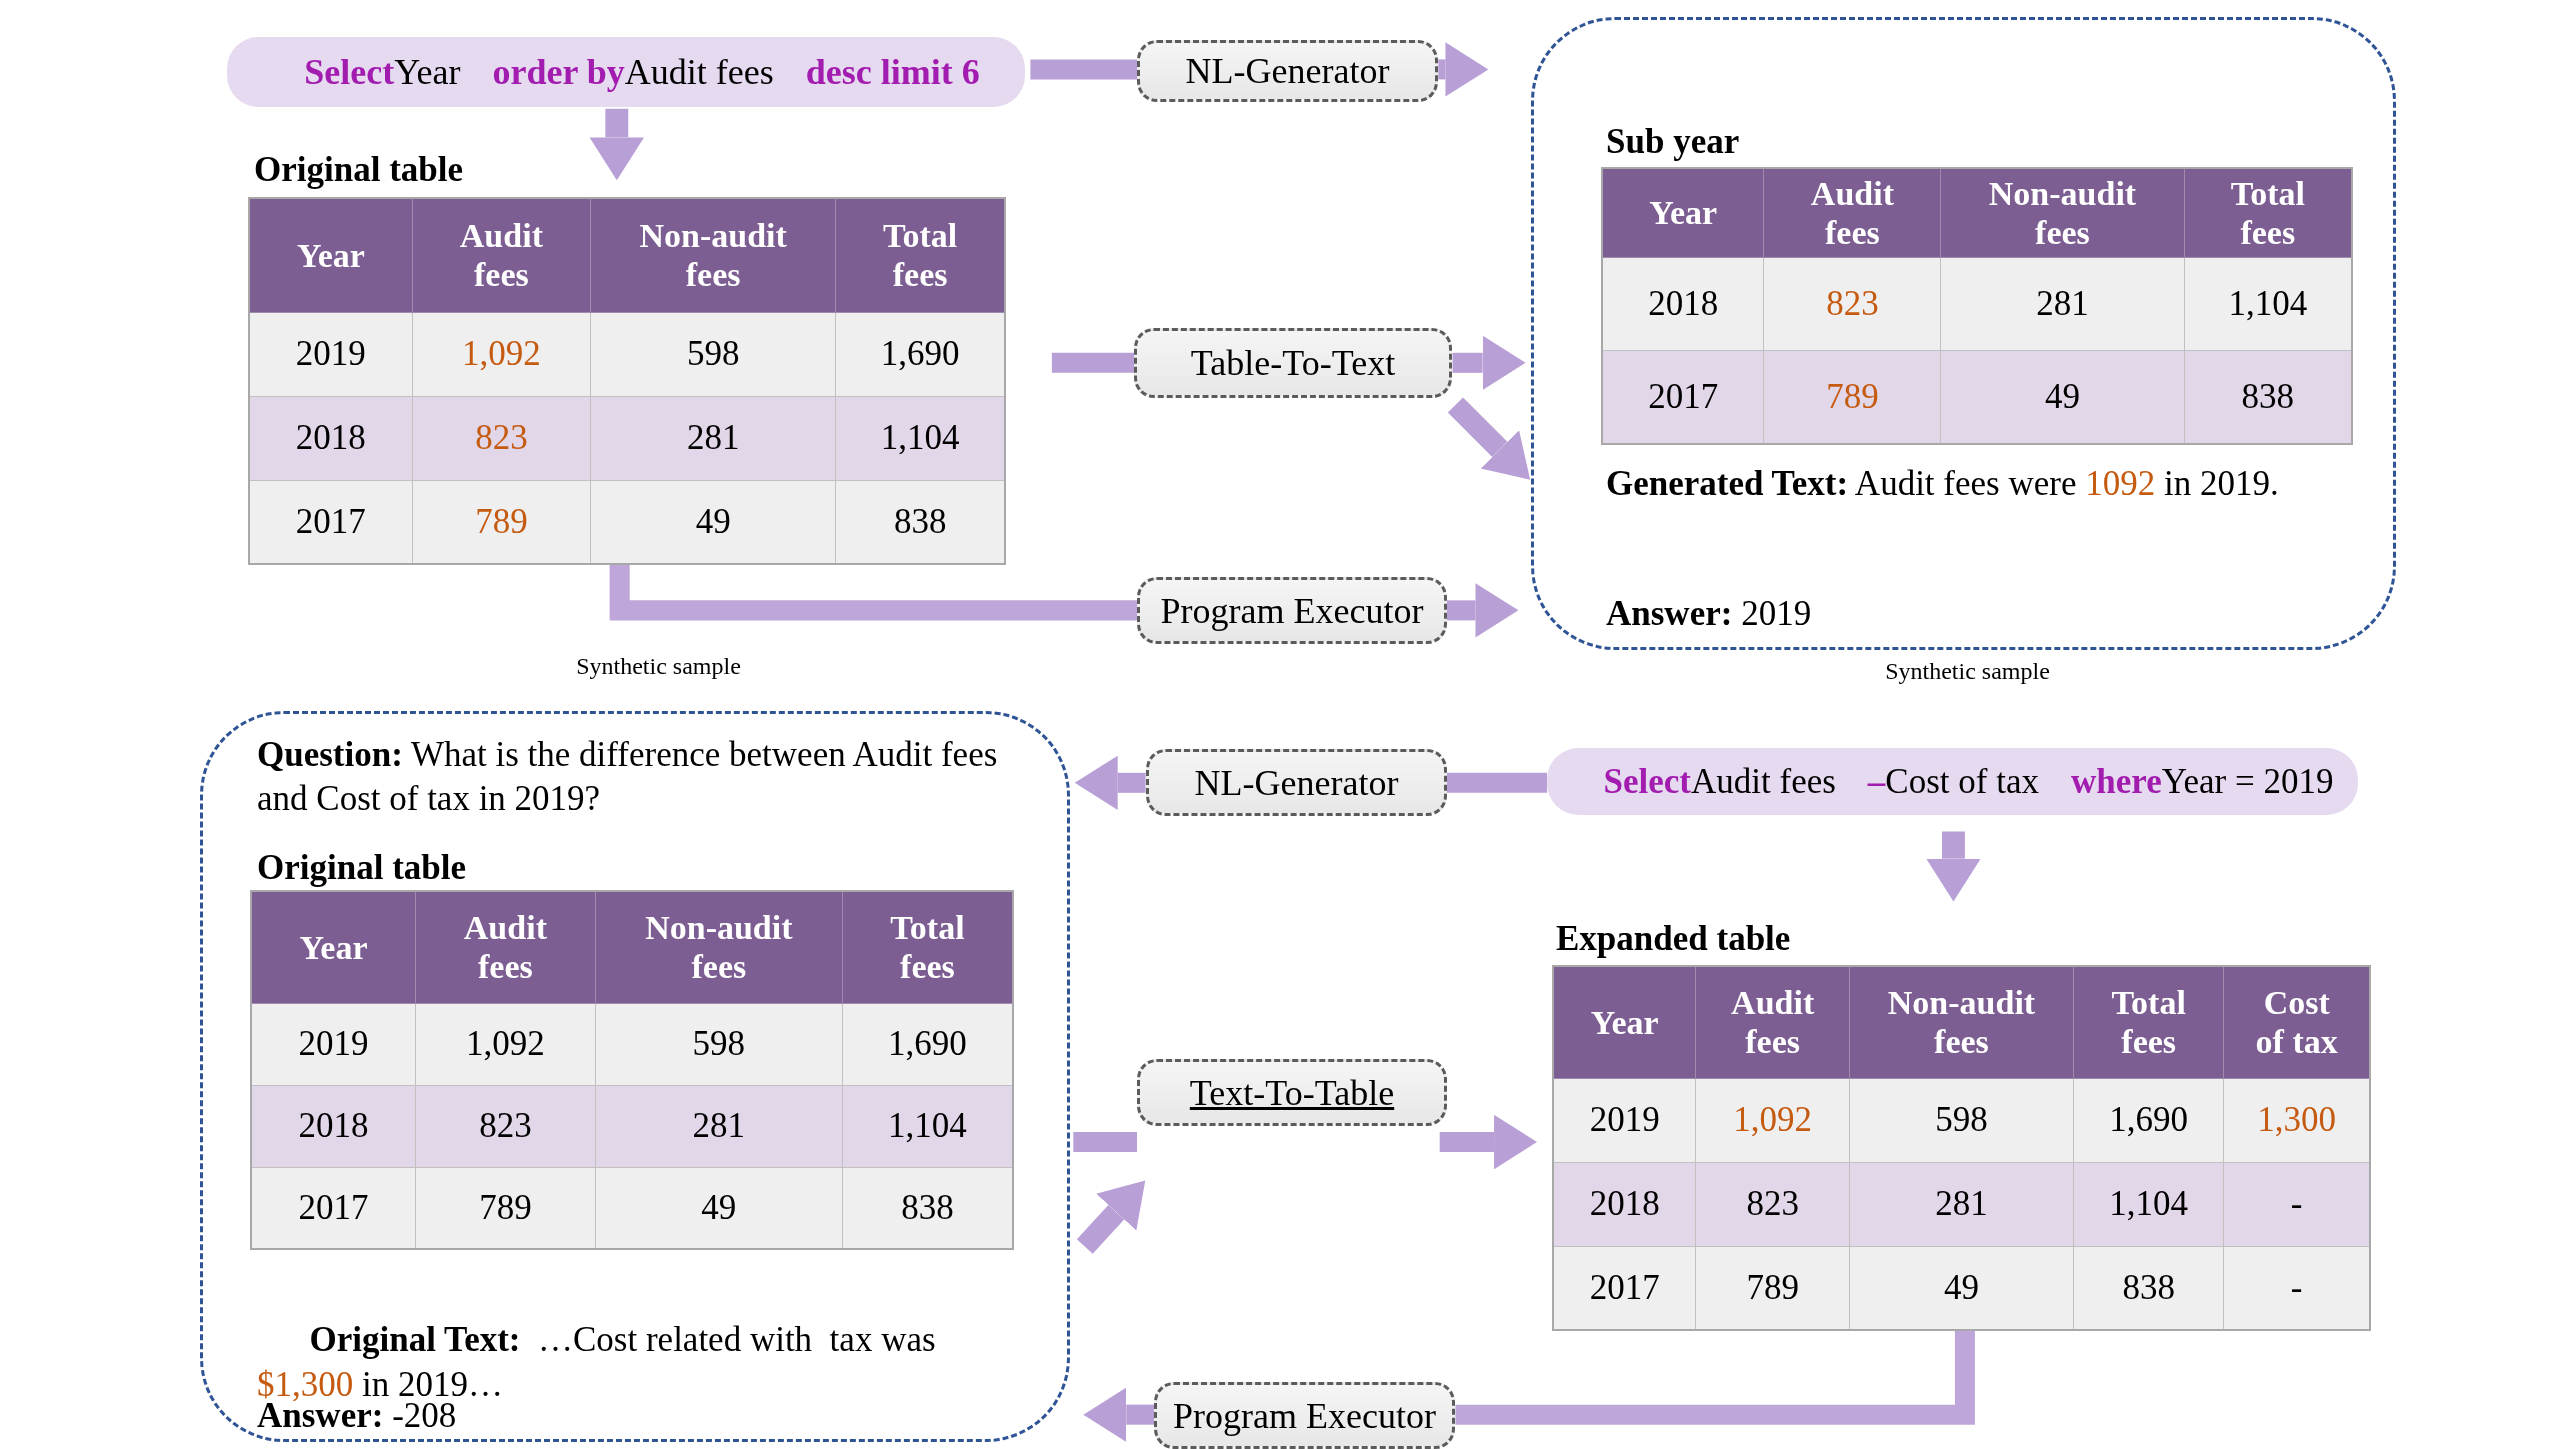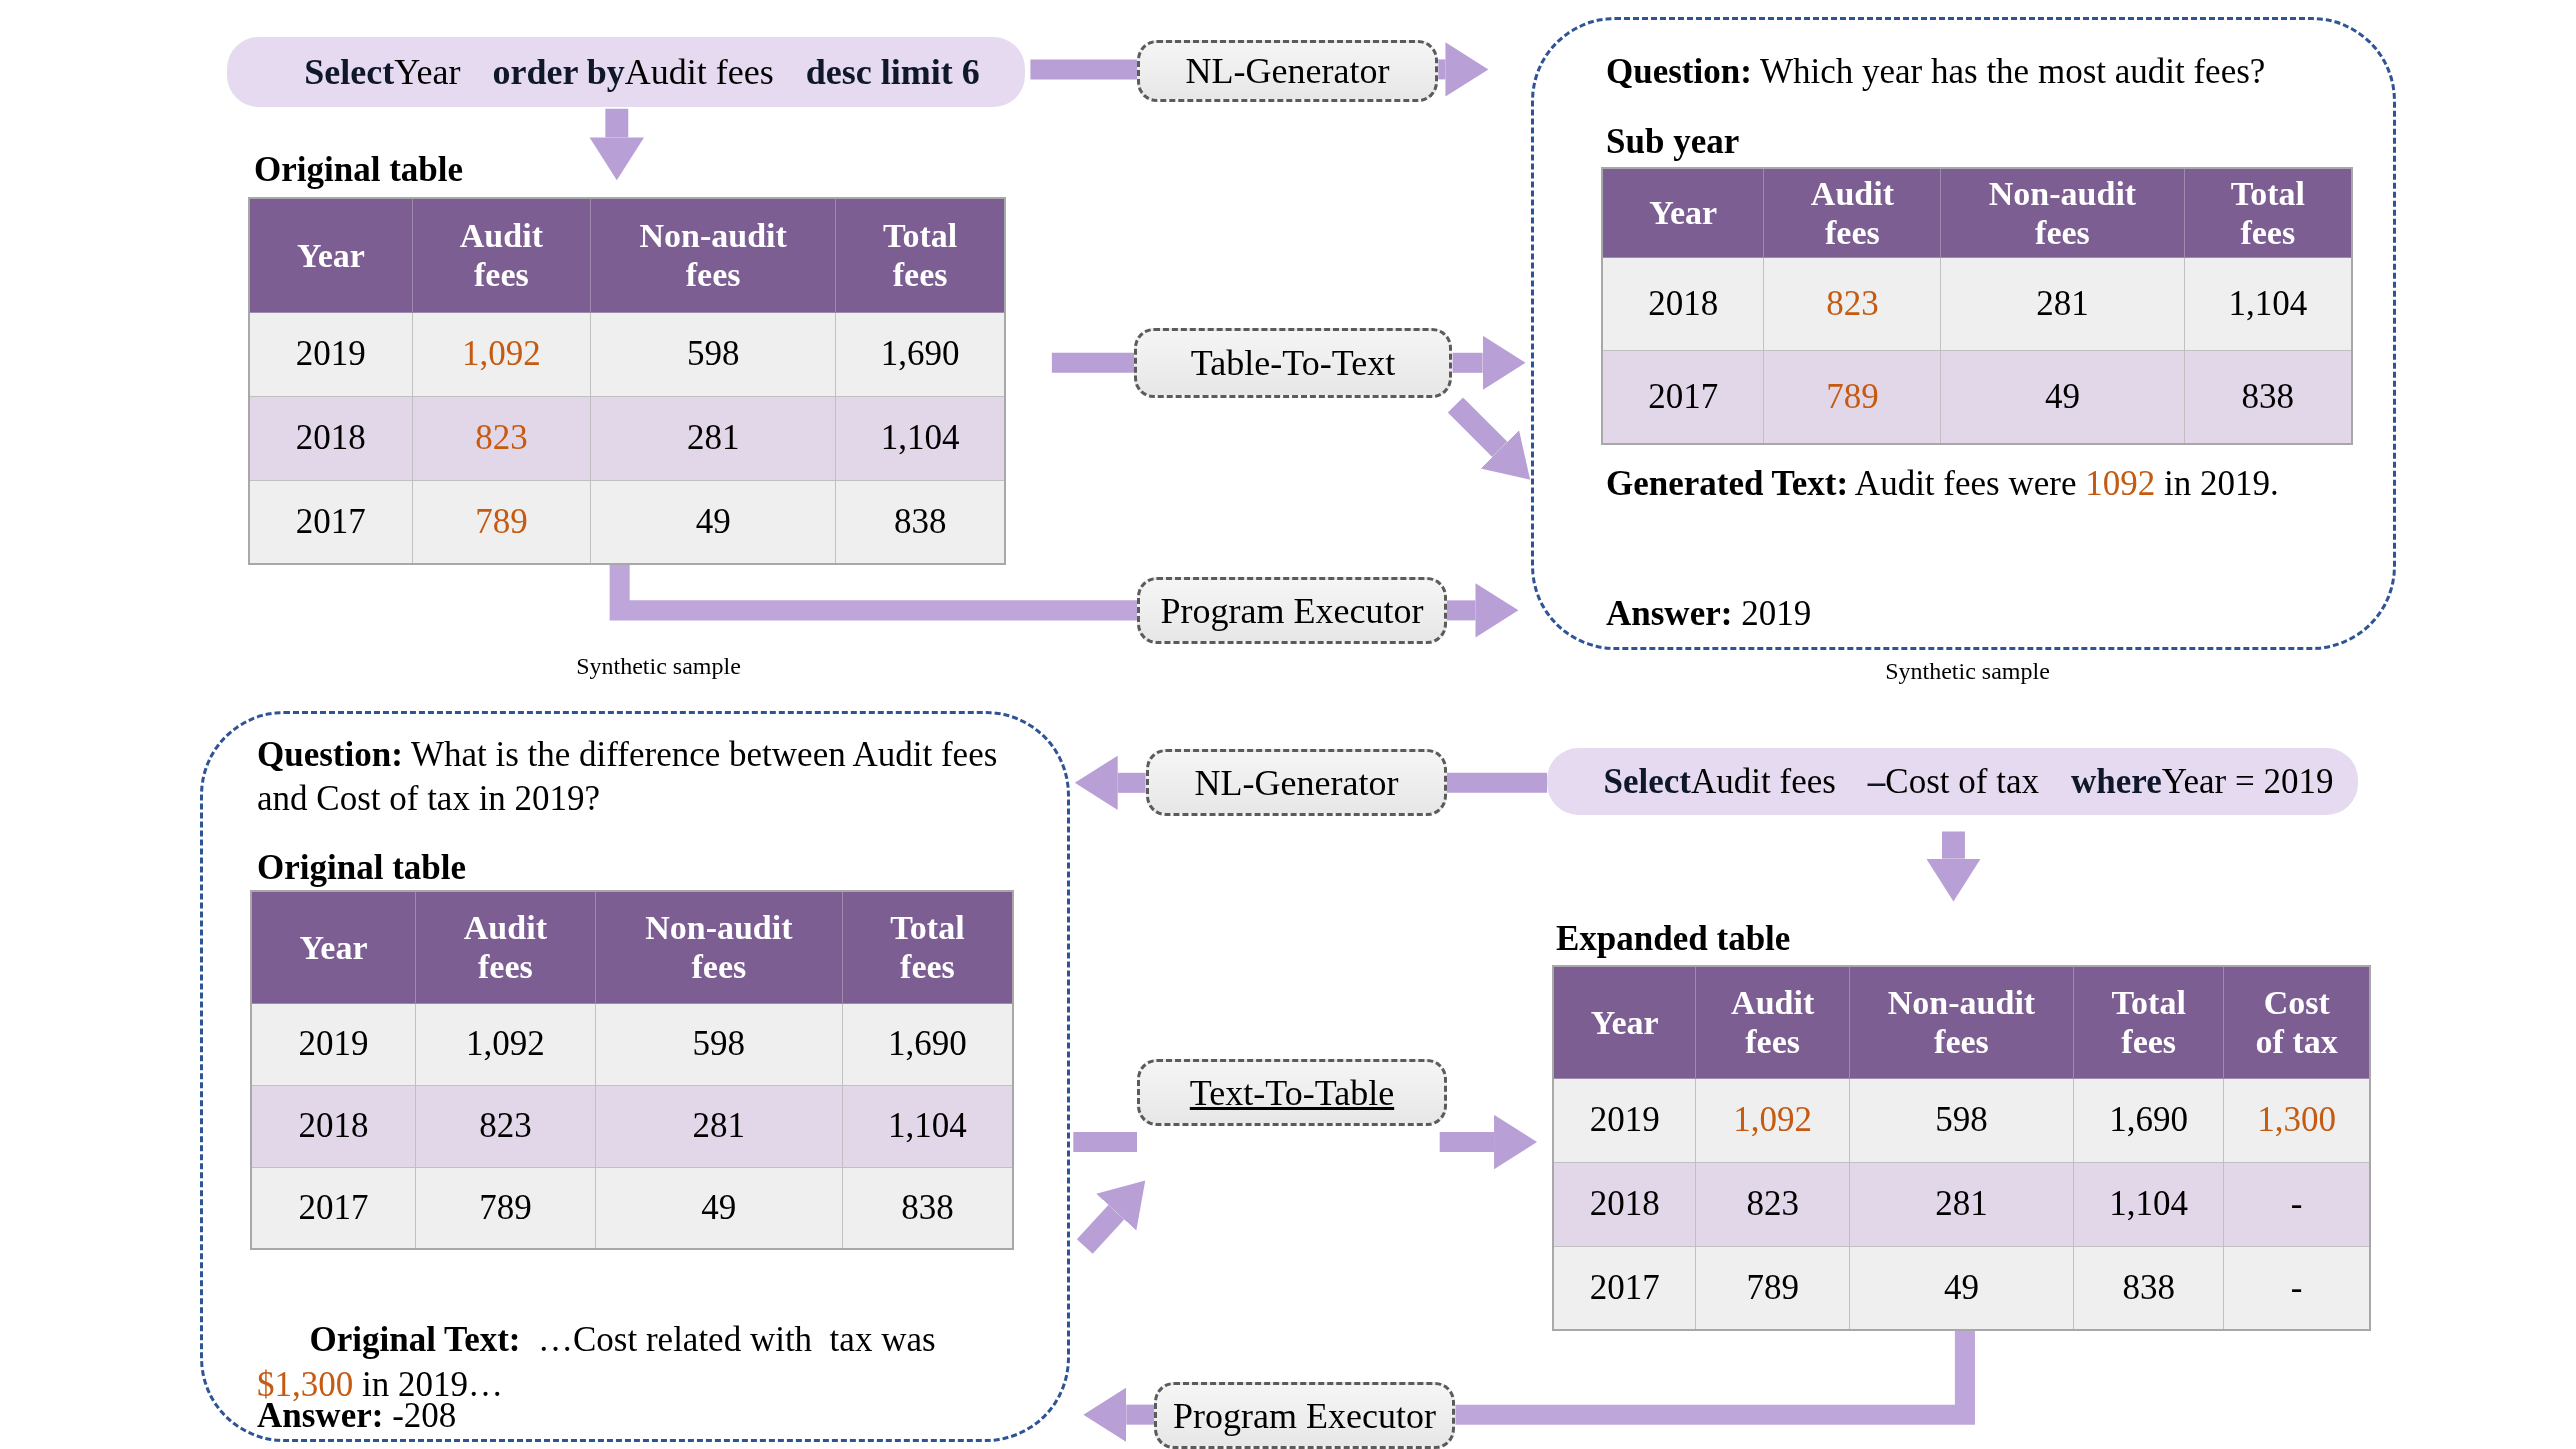--- a/index.html
+++ b/index.html
@@ -2,21 +2,21 @@
 <html style="font-size:11.4px"><head>
 <meta charset="utf-8">
 <style>
   html,body{margin:0;padding:0;background:#ffffff;}
   #canvas{position:relative;width:2576px;height:1449px;background:#ffffff;overflow:hidden;
           font-family:"Liberation Serif", "DejaVu Serif", serif;color:#000;}
 
   
   .sqlbox{position:absolute;background:#E5DAEF;border-radius:31.5px;display:flex;align-items:center;
           justify-content:center;font-size:36px;white-space:nowrap;}
-  .kw{color:#0f172a;font-weight:bold;margin-left:32px;}
+  .kw{color:#a21caf;font-weight:bold;margin-left:32px;}
 
   
   .gbox{position:absolute;background:linear-gradient(180deg,#f6f5f6 0%,#e8e7e8 100%);
         border:3.6px dashed #5b5b5b;border-radius:20px;box-sizing:border-box;
         display:flex;align-items:center;justify-content:center;font-size:36px;}
 
   
   .panel{position:absolute;border:3.6px dashed #2F5496;border-radius:84px;box-sizing:border-box;}
 
   .lbl{position:absolute;font-size:35px;font-weight:bold;white-space:nowrap;}
@@ -135,23 +135,20 @@
     <span>NL-Generator</span>
   </div>
   <div class="gbox" style="left:1134px;top:328px;width:318px;height:70px;">
     <span>Table-To-Text</span>
   </div>
   <div class="gbox" style="left:1137px;top:577px;width:310px;height:67px;">
     <span>Program Executor</span>
   </div>
 
   <div class="panel" style="left:1531px;top:16.5px;width:865px;height:633px;">
-    <div class="para" style="left:72px;top:30px;width:773px;">
-      <span class="b">Question:</span><span> Which year has the most audit fees?</span>
-    </div>
     <div class="lbl" style="left:72px;top:102px;">Sub year</div>
     <div class="tblwrap t-sub cols4" style="left:67px;top:147px;width:752px;height:276px;">
         <table>
           <thead>
             <tr>
               <th>Year</th>
               <th>Audit
 fees</th>
               <th>Non-audit
 fees</th>

